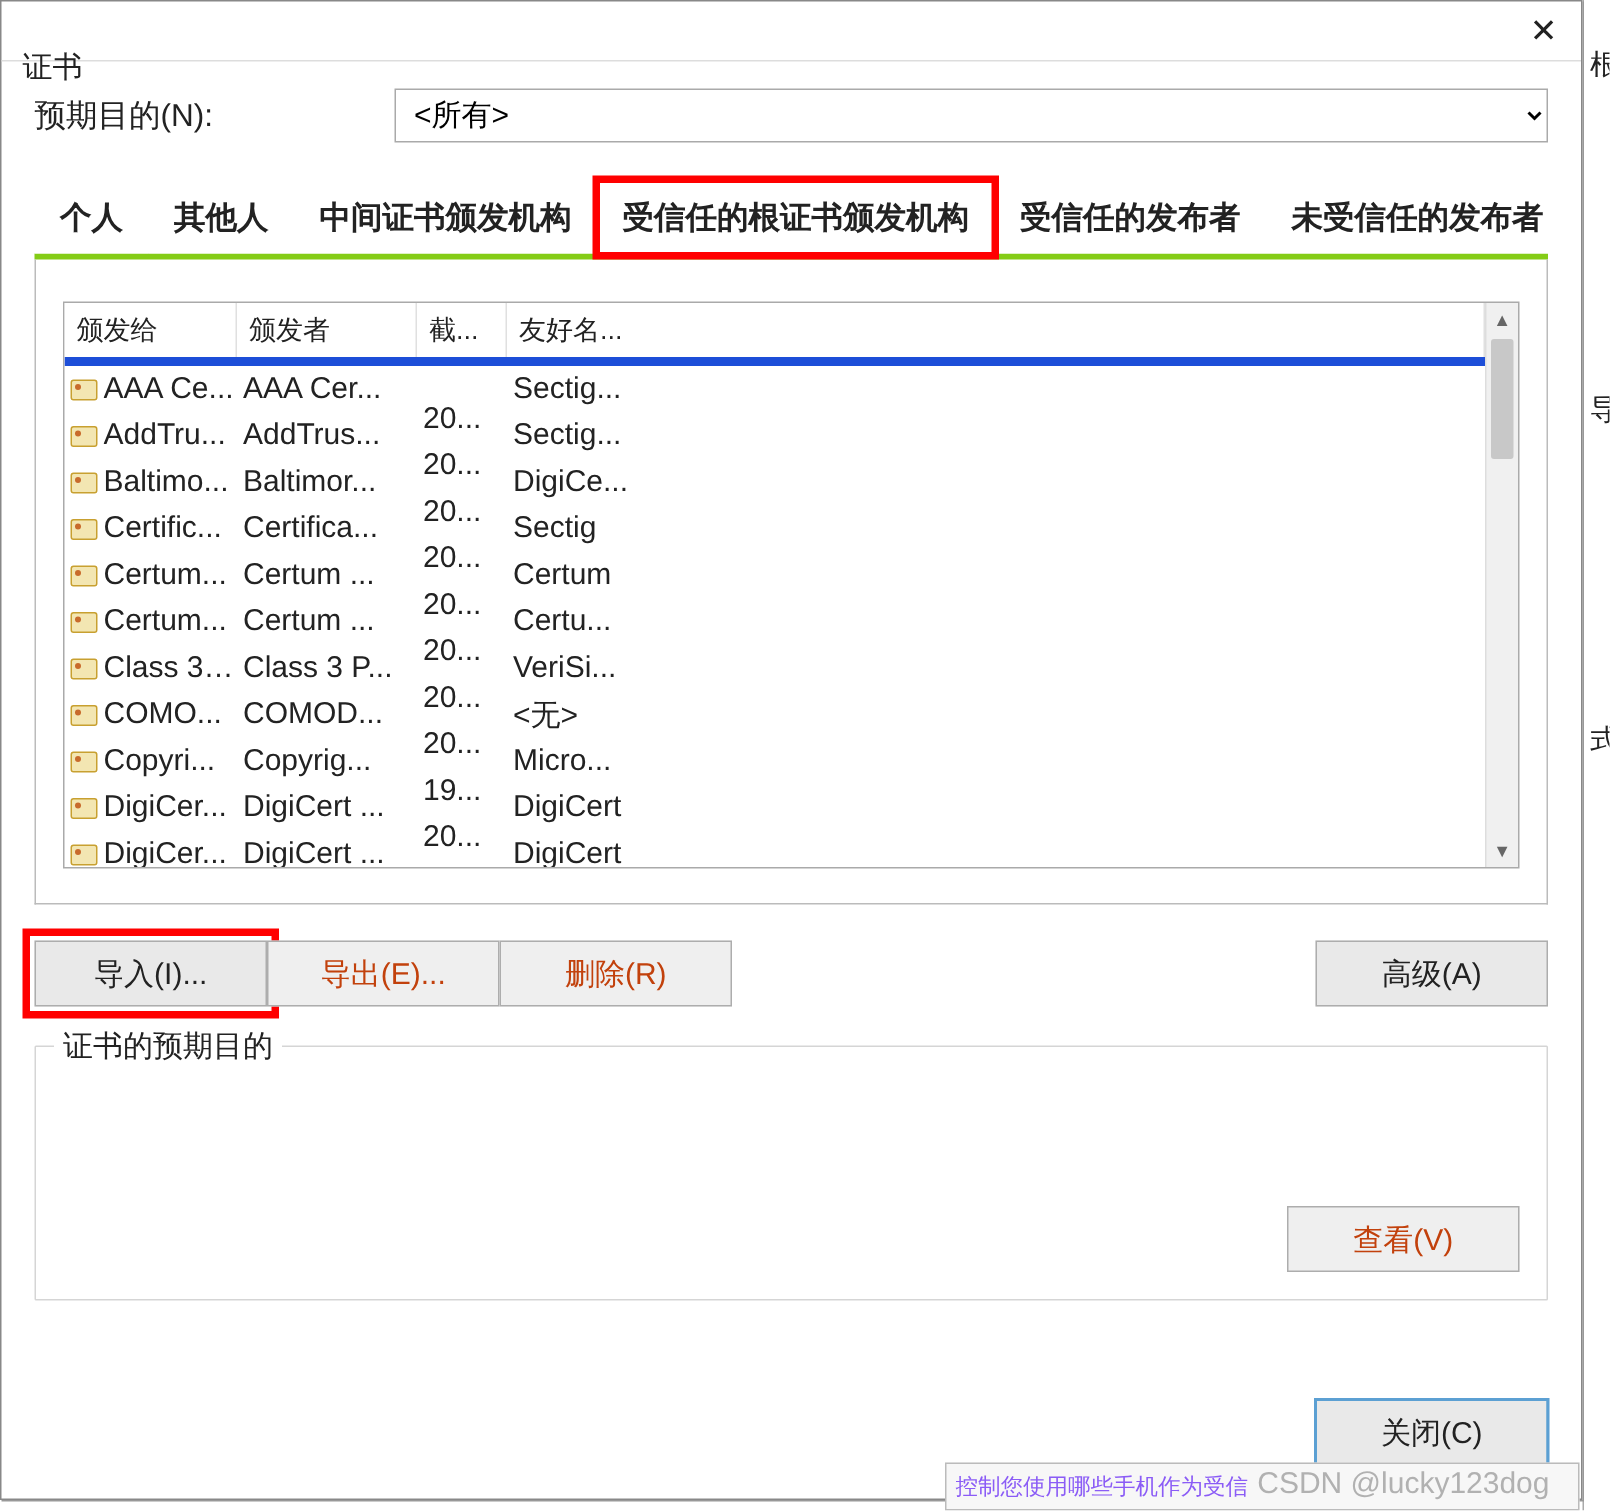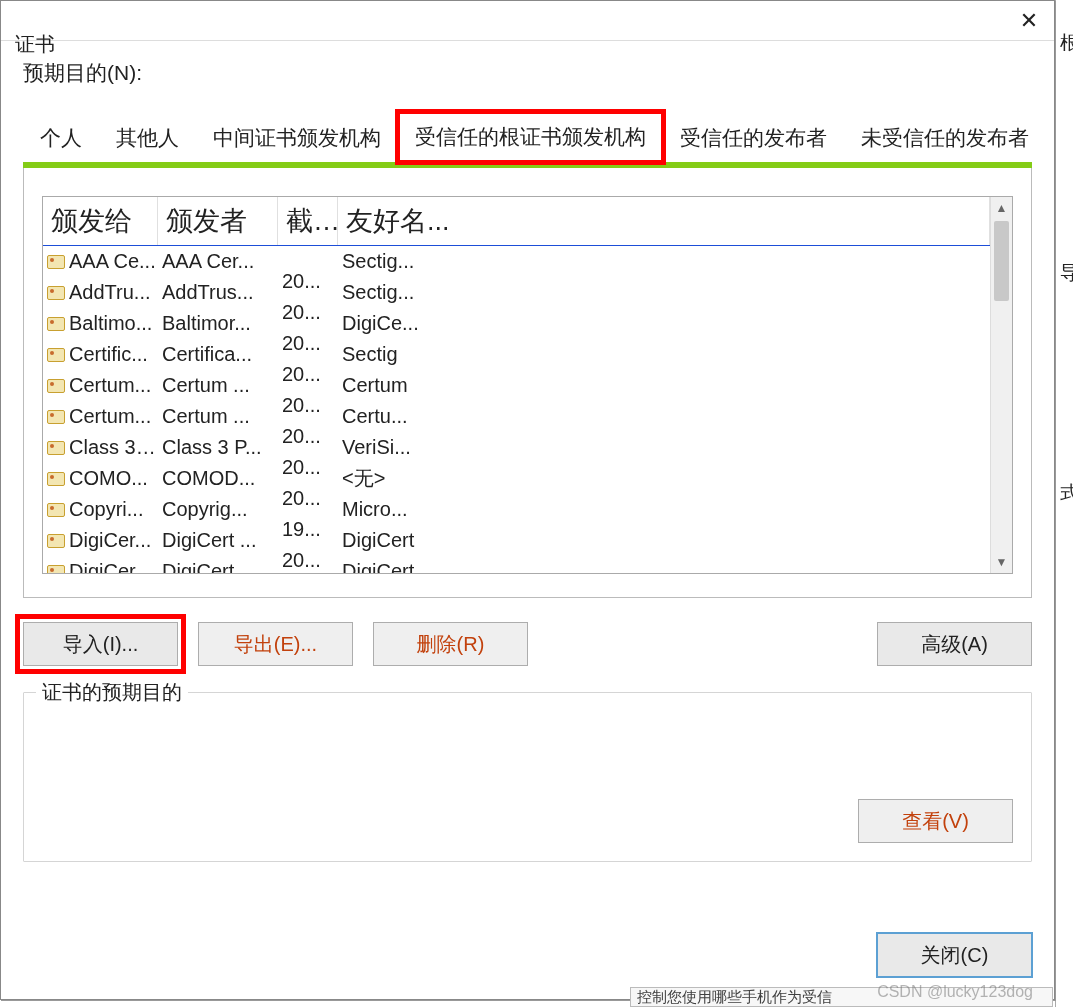--- a/index.html
+++ b/index.html
@@ -72,23 +72,24 @@
     height:36px;
     font-size:20px;
     border:1px solid #aaa;
     background:#fff;
     padding: 0 8px;
   }
 
   
   .tabs {
     display:flex;
-    border-bottom:7px solid #84cc16;
-    align-items:center;
-    position:relative;
+    border-bottom:4px solid #84cc16;
+    align-items:flex-start;
+    position:relative;
+    font-weight:bold;
   }
   .tab {
     padding: 10px 16px;
     border:1px solid transparent;
     border-bottom:none;
     font-size:21px;
     background:#fff;
     cursor:pointer;
     position:relative;
     top:1px;
@@ -113,22 +114,22 @@
     border:1px solid #aaa;
     height: 378px;
     background:#fff;
     overflow:hidden;
     position:relative;
     display:flex;
   }
   .list-inner { flex:1; overflow:hidden; }
   .listhead {
     display:flex;
-    border-bottom:1px solid #1d4ed8;
-    font-size:27px;
+    border-bottom:6px solid #1d4ed8;
+    font-size:18px;
     background:#fff;
   }
   .listhead .col {
     padding:6px 8px;
     border-right:1px solid #e0e0e0;
     overflow:hidden; white-space:nowrap; text-overflow:ellipsis;
   }
   .col-a{ width:115px;} .col-b{width:120px;} .col-c{width:60px;} .col-d{flex:1;}
   .rows { }
   .row {
@@ -158,21 +159,20 @@
     background:#f0f0f0;
     border-left:1px solid #ddd;
     position:relative;
   }
   .vscroll .arrow { position:absolute; left:0; right:0; height:22px; display:flex;align-items:center;justify-content:center; color:#666; font-size:12px;}
   .vscroll .arrow.up{top:0;} .vscroll .arrow.down{bottom:0;}
   .vscroll .thumb{ position:absolute; left:3px; right:3px; top:24px; height:80px; background:#c8c8c8; border-radius:2px;}
 
   .btnrow {
     display:flex;
-    gap:20px;
     margin-top:24px;
     align-items:flex-start;
   }
   .btn {
     min-width:155px;
     height:44px;
     border:1px solid #adadad;
     background:#e9e9e9;
     font-size:20px;
     display:flex; align-items:center; justify-content:center;
@@ -201,28 +201,28 @@
 
   .footer-row {
     display:flex; justify-content:flex-end;
     margin-top:auto;
     padding-top:26px;
   }
 
   .watermark {
     position:absolute;
     right:40px; bottom:6px;
-    font-size:16px;
+    font-size:20px;
     color: rgba(120,120,120,0.55);
     pointer-events:none;
   }
   .under-strip{
-    position:absolute; left:630px; right:20px; bottom:0; height:20px;
+    position:absolute; left:630px; right:20px; bottom:0; height:32px;
     border:1px solid #bbb; background:#f7f7f7;
-    font-size:15px; color:#404040; overflow:hidden; padding-left:6px;
+    font-size:15px; color:#8b5cf6; overflow:hidden; padding-left:6px;
     display:flex; align-items:center;
   }
 </style>
 </head>
 <body>
 
 <div class="backdrop-right">
   <span style="top:30px">根</span>
   <span style="top:260px">导</span>
   <span style="top:480px">式</span>
@@ -233,20 +233,23 @@
     <div class="title">证书</div>
     <div class="close">
       <span>✕</span>
     </div>
   </div>
 
   <div class="content">
 
     <div class="purpose-row">
       <div class="lbl">预期目的(N):</div>
+      <select>
+        <option>&lt;所有&gt;</option>
+      </select>
     </div>
 
     <div class="tabs">
       <div class="tab">个人</div>
       <div class="tab">其他人</div>
       <div class="tab">中间证书颁发机构</div>
       <div class="tab active highlight-red">受信任的根证书颁发机构</div>
       <div class="tab">受信任的发布者</div>
       <div class="tab">未受信任的发布者</div>
     </div>

